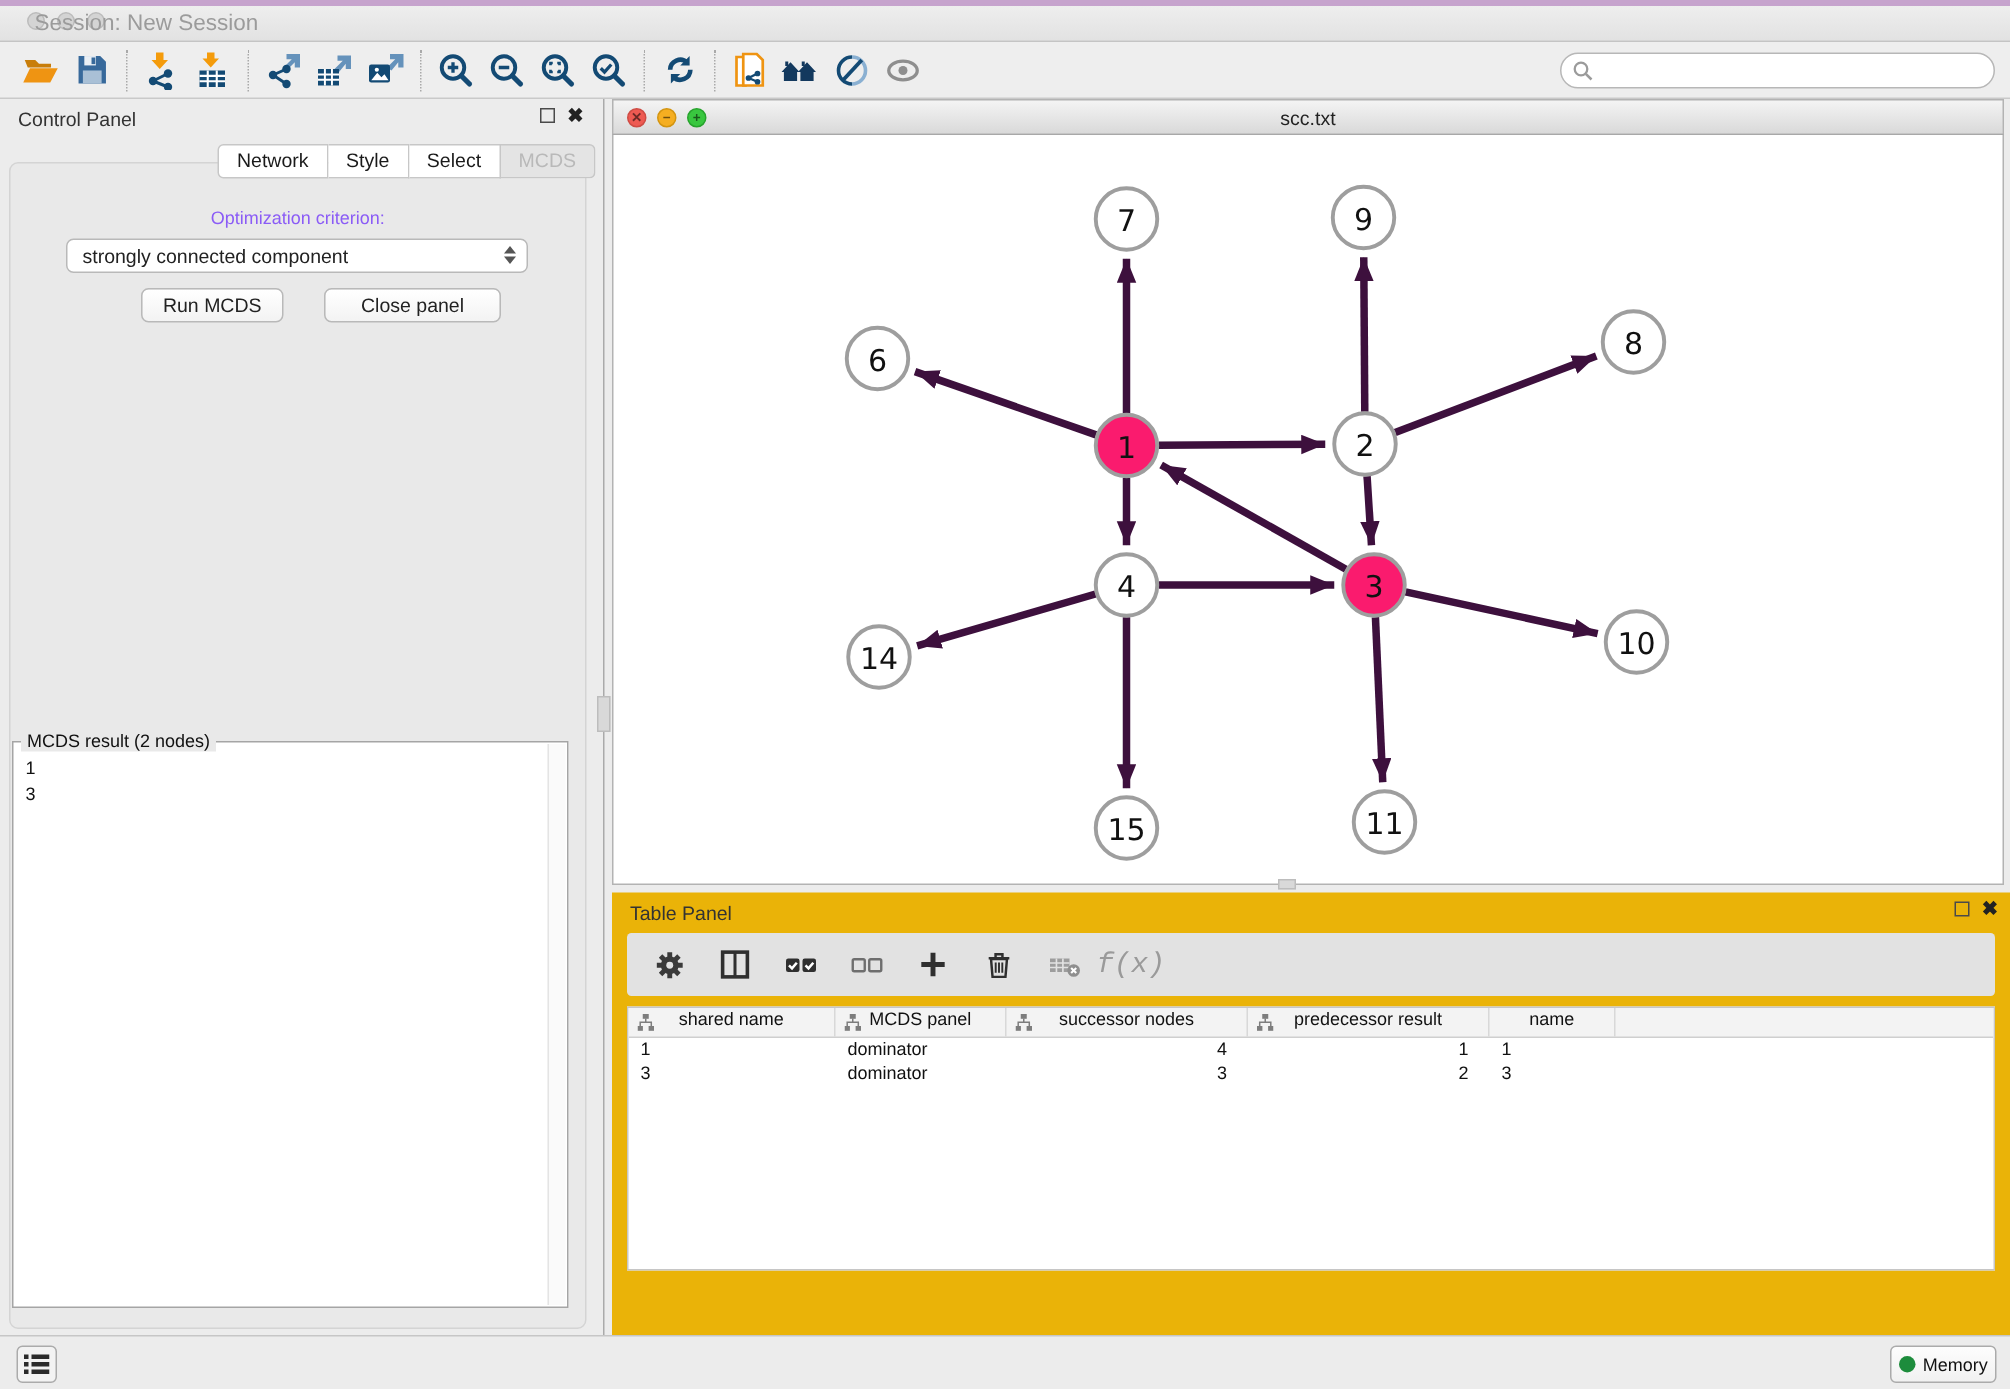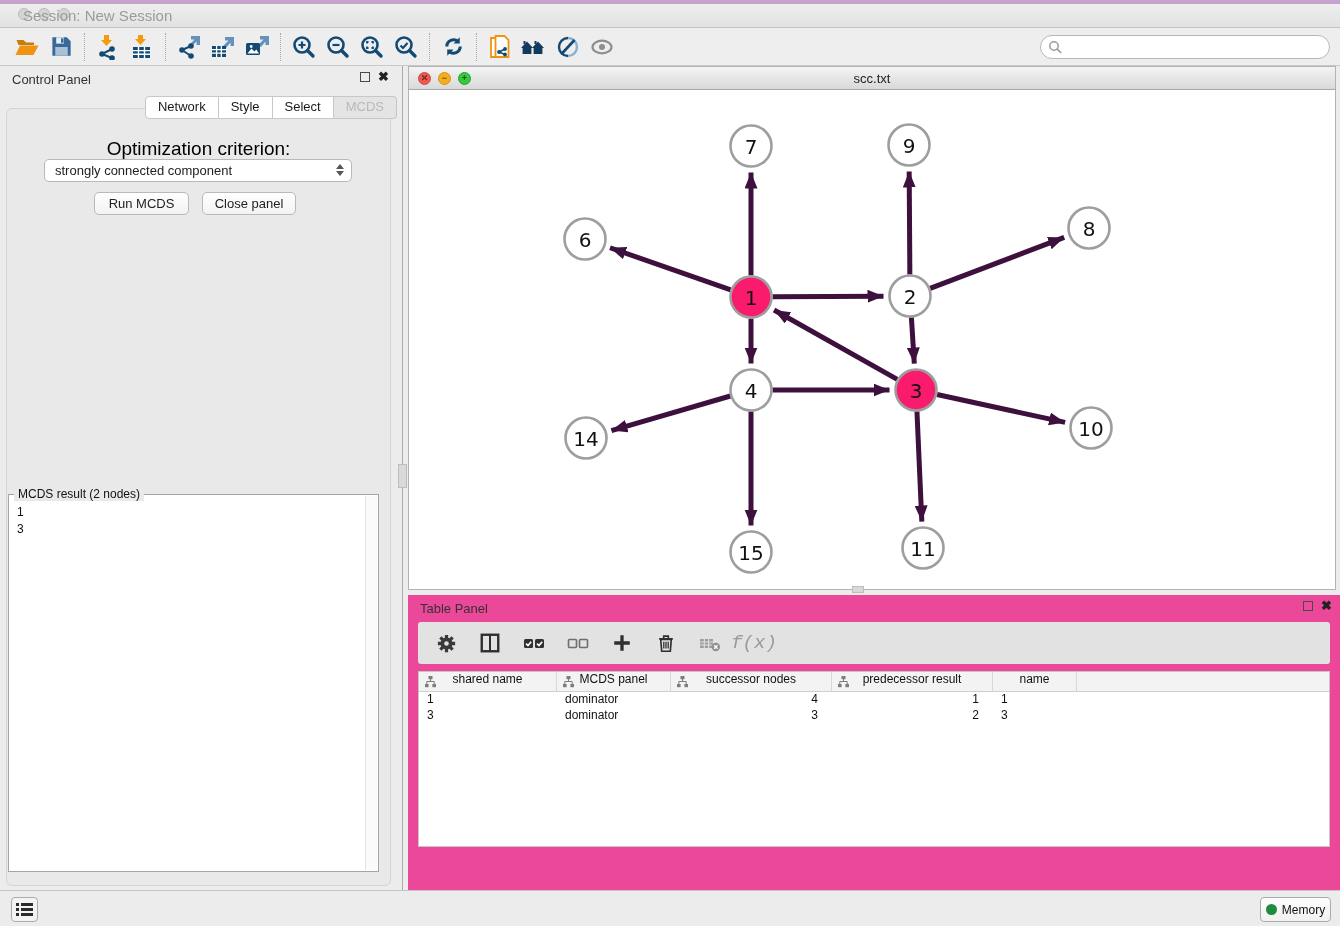--- a/index.html
+++ b/index.html
@@ -39,32 +39,32 @@
   .close-ic { font-size:13px; font-weight:bold; color:#222; cursor:pointer; line-height:12px; }
   .cp-body { position:absolute; left:6px; right:6px; top:42px; bottom:4px; background:#e9e9e9;
     border:1px solid #d4d4d4; border-radius:6px; }
   .tabs-row { position:absolute; left:0; width:100%; display:flex; justify-content:flex-end; z-index:5; }
   .cp-tabs { top:30px; }
   .tab { font-size:13px; padding:3px 12px 4px; background:#fff; border:1px solid #c7c7c7; border-left:none;
     color:#1a1a1a; cursor:pointer; line-height:14px; }
   .tab:first-child { border-left:1px solid #c7c7c7; border-radius:4px 0 0 4px; }
   .tab:last-child { border-radius:0 4px 4px 0; }
   .tab.active { background:#e4e4e4; color:#b9b9b9; cursor:default; }
-  .opt-label { position:absolute; left:0; width:100%; top:72px; text-align:center; font-size:19px; color:#000000; }
+  .opt-label { position:absolute; left:0; width:100%; top:72px; text-align:center; font-size:12px; color:#8b5cf6; }
   .select { position:absolute; left:44px; top:93px; width:308px; height:23px; background:#fff;
     border:1px solid #b9b9b9; border-radius:5px; font-size:13px; display:flex; align-items:center;
     padding:0 22px 0 10px; cursor:pointer; }
   .stepper { position:absolute; right:7px; top:4px; display:flex; flex-direction:column; gap:2px; }
   .stepper i { width:0; height:0; border-left:4px solid transparent; border-right:4px solid transparent; display:block; }
   .stepper .up { border-bottom:5px solid #555; }
   .stepper .dn { border-top:5px solid #555; }
   .btn { position:absolute; top:126px; height:23px; background:linear-gradient(#fff,#f3f3f3);
     border:1px solid #b9b9b9; border-radius:5px; font-size:13px; text-align:center; line-height:21px; cursor:pointer; }
   .btn-run { left:94px; width:95px; }
-  .btn-close { left:202px; width:94px; }
+  .btn-close { left:216px; width:118px; }
   .result-group { position:absolute; left:8px; top:428px; width:371px; height:378px; border:1px solid #a5a5a5; background:#fff; }
   .result-label { position:absolute; left:5px; top:-8px; background:#e9e9e9; padding:0 4px; font-size:12px; color:#111; }
   .result-scroll { position:absolute; right:1px; top:1px; bottom:1px; width:12px; background:#fafafa; border-left:1px solid #e4e4e4; }
   .result-text { position:absolute; left:8px; top:9px; font-size:12px; line-height:17px;
     font-family:"Liberation Sans", sans-serif; white-space:pre; color:#111; }
 
   
   .vsplit { position:absolute; left:397px; top:0; width:11px; height:824px; background:#ececec; cursor:col-resize; }
   .vsplit .line { position:absolute; left:5px; top:0; bottom:0; width:1px; background:#aaaaaa; }
   .vsplit .vhandle { position:absolute; left:1px; top:398px; width:9px; height:24px;
@@ -80,21 +80,21 @@
   .nwl.red { background:#ee5a52; border:1px solid #ce4b43; }
   .nwl.yellow { background:#f5ae21; border:1px solid #d3940f; }
   .nwl.green { background:#39c73f; border:1px solid #26a32c; }
   .nw-title { position:absolute; left:0; right:0; top:4px; text-align:center; font-size:13px; color:#222; }
   .nw-canvas { position:absolute; left:0; top:24px; width:928px; height:500px; background:#fff;
     border:1px solid #b3b3b3; border-top:none; }
   .hsplit-handle { position:absolute; left:444px; bottom:-3px; width:12px; height:7px;
     background:#d9d9d9; border:1px solid #bdbdbd; }
 
   
-  .table-panel { position:absolute; left:408px; top:529px; width:932px; height:295px; background:#ec4899; }
+  .table-panel { position:absolute; left:408px; top:529px; width:932px; height:295px; background:#eab308; }
   .tp-header { position:absolute; left:0; top:0; width:100%; height:24px; }
   .tp-toolbar { position:absolute; left:10px; right:10px; top:27px; height:42px; background:#e2e2e2;
     border-radius:3px; display:flex; align-items:center; gap:16px; padding-left:14px; }
   .ttbtn { width:28px; height:28px; display:flex; align-items:center; justify-content:center; cursor:pointer; }
   .fx { font-family:Liberation Mono, monospace; font-style:italic; font-size:19px; color:#9a9a9a; }
   .ttable { position:absolute; left:10px; right:10px; top:76px; height:176px; background:#fff; border:1px solid #c6c6c6; overflow:hidden; }
   .thead { display:flex; height:20px; background:#f3f3f3; border-bottom:1px solid #cfcfcf; }
   .hcell { display:flex; justify-content:center; gap:5px; font-size:12px; color:#111;
     border-right:1px solid #d8d8d8; position:relative; cursor:pointer; }
   .hcell .tree-ic { position:absolute; left:6px; top:4px; }

